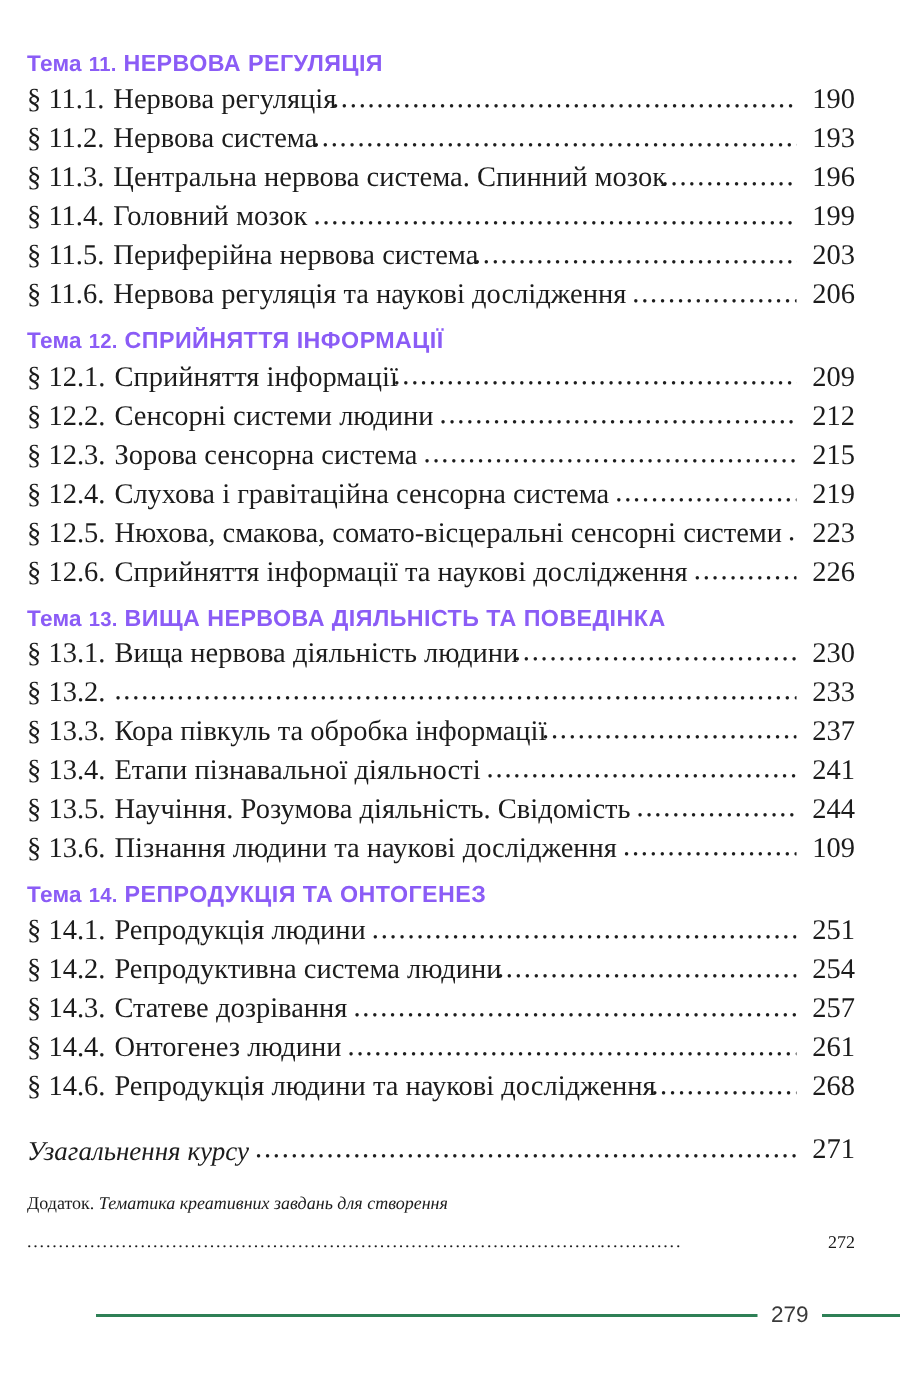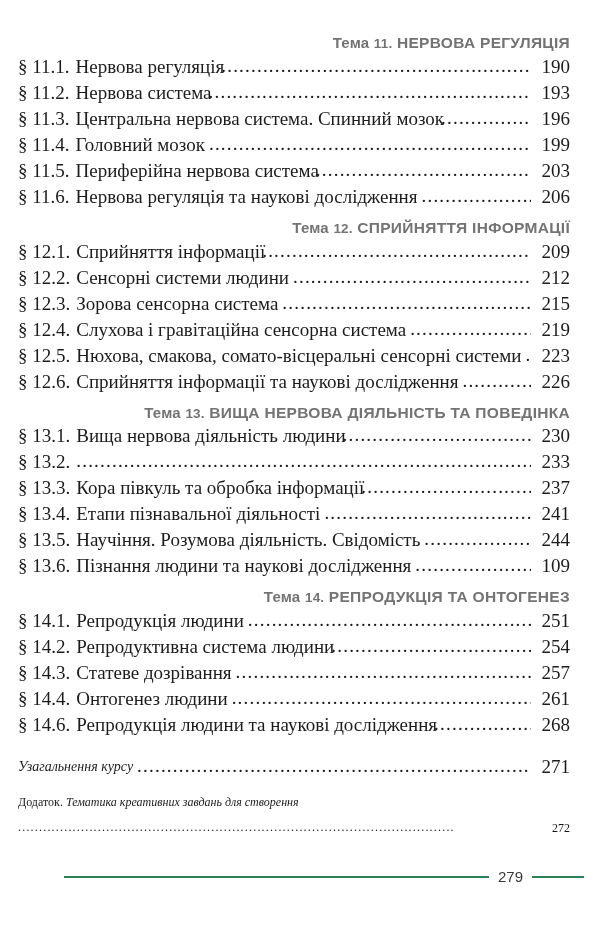--- a/index.html
+++ b/index.html
@@ -21,28 +21,27 @@
     width: 600px;
     height: 925px;
     box-sizing: border-box;
     padding: 34px 30px 0 18px;
   }
 
   
   .theme-heading {
     font-family: "Liberation Sans", "DejaVu Sans", sans-serif;
     font-weight: bold;
-    color: #737373;
+    color: #8b5cf6;
     letter-spacing: 0.2px;
     margin: 0 0 2px 0;
     padding-top: 9px;
     line-height: 1.15;
     font-size: 15.5px;
     white-space: nowrap;
-    text-align: right;
   }
   .theme-heading:first-child { padding-top: 0; }
   .theme-heading .theme-label {
     font-size: 15px;
   }
   .theme-heading .theme-num {
     font-size: 13.5px;
   }
   .theme-heading .theme-title {
     font-size: 15.5px;
@@ -98,21 +97,21 @@
 
   
   .extras {
     margin-top: 16px;
   }
   .extras .toc-entry {
     font-size: 18px;
   }
   .summary-title {
     font-style: italic;
-    font-size: 14px;
+    font-size: 18px;
   }
   .appendix-block {
     margin-top: 9px;
     font-size: 12px;
     line-height: 26px;
   }
   .appendix-line1 {
     white-space: nowrap;
   }
   .appendix-lead {
@@ -146,21 +145,21 @@
     flex: 0 0 auto;
     padding-left: 5px;
     min-width: 34px;
     text-align: right;
   }
 
   
   .footer {
     position: absolute;
     left: 0;
-    right: 16px;
+    right: 0;
     bottom: 38px;
     height: 20px;
     display: flex;
     align-items: center;
     margin-left: 48px;
   }
   .footer .rule-left {
     flex: 1 1 auto;
     height: 2px;
     background: #2e8056;

